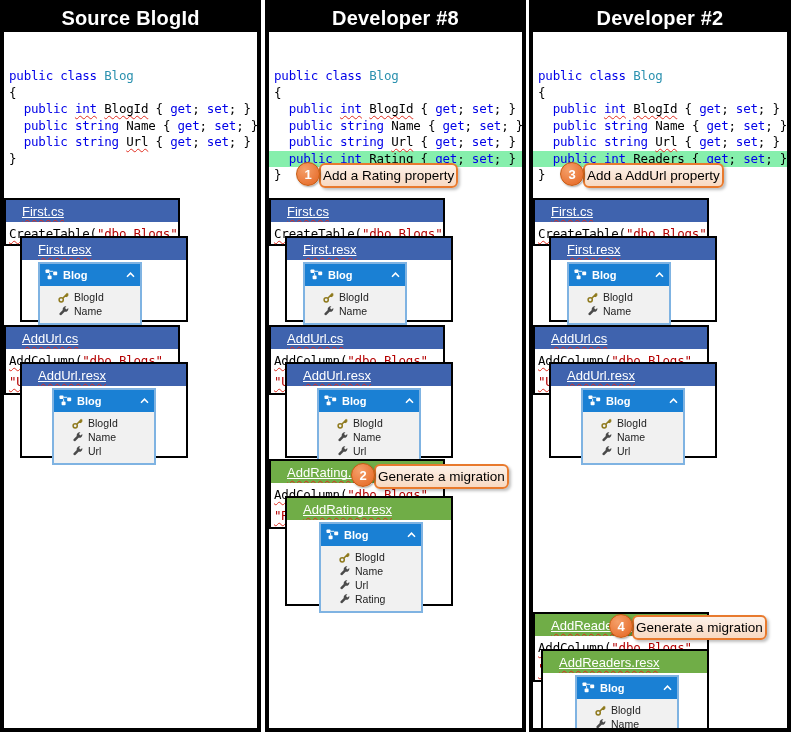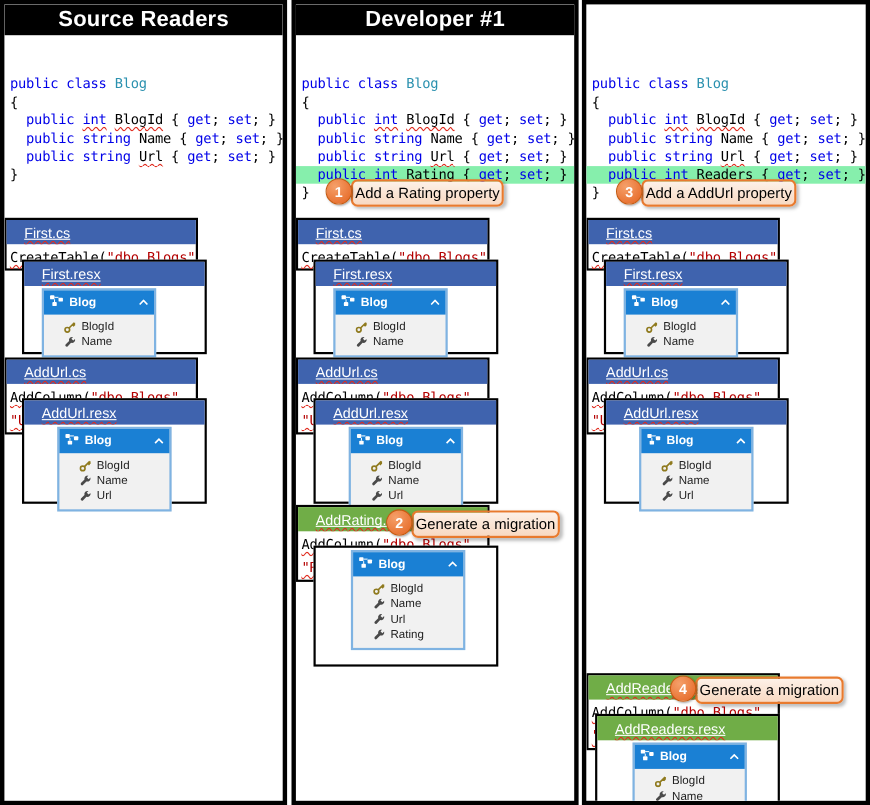--- a/index.html
+++ b/index.html
@@ -51,21 +51,21 @@
   .callout-label { position:absolute; height:25px; padding:0 2px; white-space:nowrap;
     background:linear-gradient(#fdf1e8, #f8d9c2); border:2px solid #e87a2e; border-radius:6px;
     display:flex; align-items:center; font-size:13.5px; color:#000; z-index:25;
     box-shadow:2px 2px 3px rgba(0,0,0,.25); }
 </style>
 </head>
 <body>
 
 <div class="col" style="left:0; width:261px;">
   <div class="col-header">
-    <span class="col-title">Source Readers</span>
+    <span class="col-title">Source BlogId</span>
   </div>
   <div class="col-body">
     <div class="code-block">
         <div class="code-line"><span class="tok-k">public</span><span class="tok-p"> </span><span class="tok-k">class</span><span class="tok-p"> </span><span class="tok-c">Blog</span></div>
         <div class="code-line"><span class="tok-p">{</span></div>
         <div class="code-line"><span class="tok-p">  </span><span class="tok-k">public</span><span class="tok-p"> </span><span class="tok-k wavy">int</span><span class="tok-p"> </span><span class="tok-p wavy">BlogId</span><span class="tok-p"> { </span><span class="tok-k">get</span><span class="tok-p">; </span><span class="tok-k">set</span><span class="tok-p">; }</span></div>
         <div class="code-line"><span class="tok-p">  </span><span class="tok-k">public</span><span class="tok-p"> </span><span class="tok-k">string</span><span class="tok-p"> </span><span class="tok-p">Name</span><span class="tok-p"> { </span><span class="tok-k">get</span><span class="tok-p">; </span><span class="tok-k">set</span><span class="tok-p">; }</span></div>
         <div class="code-line"><span class="tok-p">  </span><span class="tok-k">public</span><span class="tok-p"> </span><span class="tok-k">string</span><span class="tok-p"> </span><span class="tok-p wavy">Url</span><span class="tok-p"> { </span><span class="tok-k">get</span><span class="tok-p">; </span><span class="tok-k">set</span><span class="tok-p">; }</span></div>
         <div class="code-line"><span class="tok-p">}</span></div>
       </div>
@@ -174,21 +174,21 @@
               <span class="trow-label">Url</span>
             </div>
           </div>
       </div>
     </div>
   </div>
 </div>
 
 <div class="col" style="left:265px; width:261px;">
   <div class="col-header">
-    <span class="col-title">Developer #1</span>
+    <span class="col-title">Developer #8</span>
   </div>
   <div class="col-body">
     <div class="code-block">
         <div class="code-line"><span class="tok-k">public</span><span class="tok-p"> </span><span class="tok-k">class</span><span class="tok-p"> </span><span class="tok-c">Blog</span></div>
         <div class="code-line"><span class="tok-p">{</span></div>
         <div class="code-line"><span class="tok-p">  </span><span class="tok-k">public</span><span class="tok-p"> </span><span class="tok-k wavy">int</span><span class="tok-p"> </span><span class="tok-p wavy">BlogId</span><span class="tok-p"> { </span><span class="tok-k">get</span><span class="tok-p">; </span><span class="tok-k">set</span><span class="tok-p">; }</span></div>
         <div class="code-line"><span class="tok-p">  </span><span class="tok-k">public</span><span class="tok-p"> </span><span class="tok-k">string</span><span class="tok-p"> </span><span class="tok-p">Name</span><span class="tok-p"> { </span><span class="tok-k">get</span><span class="tok-p">; </span><span class="tok-k">set</span><span class="tok-p">; }</span></div>
         <div class="code-line"><span class="tok-p">  </span><span class="tok-k">public</span><span class="tok-p"> </span><span class="tok-k">string</span><span class="tok-p"> </span><span class="tok-p wavy">Url</span><span class="tok-p"> { </span><span class="tok-k">get</span><span class="tok-p">; </span><span class="tok-k">set</span><span class="tok-p">; }</span></div>
         <div class="code-line hl"><span class="tok-p">  </span><span class="tok-k">public</span><span class="tok-p"> </span><span class="tok-k wavy">int</span><span class="tok-p"> </span><span class="tok-p">Rating</span><span class="tok-p"> { </span><span class="tok-k">get</span><span class="tok-p">; </span><span class="tok-k">set</span><span class="tok-p">; }</span></div>
         <div class="code-line"><span class="tok-p">}</span></div>
@@ -305,20 +305,23 @@
       <div class="file-bar green">
         <span class="file-title"><span class="white-u">AddRating.cs</span></span>
       </div>
       <div class="file-code">
           <div class="code-line"><span class="tok-p wavy">AddColumn</span><span class="tok-p">(</span><span class="tok-s wavy">"dbo.Blogs"</span></div>
           <div class="code-line"><span class="tok-s wavy">"Rating"</span></div>
         </div>
     </div>
 
     <div class="file-card" style="left:16px; top:429px; width:168px; height:110px;">
+      <div class="file-bar green">
+        <span class="file-title"><span class="white-u">AddRating.resx</span></span>
+      </div>
       <div class="vstable" style="margin-left:32px;">
         <div class="vstable-header">
           <span><svg width="13" height="11" viewBox="0 0 13 11">
                 <g fill="#fff">
                   <rect x="0.5" y="0.5" width="4" height="3.6" rx="0.8"></rect>
                   <rect x="8.2" y="2.6" width="4" height="3.6" rx="0.8"></rect>
                   <rect x="2.6" y="6.6" width="4" height="3.6" rx="0.8"></rect>
                 </g>
                 <path d="M4.5 2.3 H8.2 M4.6 4.1 L4.6 6.6" stroke="#fff" stroke-width="0.9" fill="none"></path>
               </svg></span>
@@ -371,20 +374,23 @@
     <div class="callout-circle" style="left:82px; top:396px;">
       <span>2</span>
     </div>
     <div class="callout-label" style="left:105px; top:397px;">
       <span>Generate a migration</span>
     </div>
   </div>
 </div>
 
 <div class="col" style="left:529px; width:262px;">
+  <div class="col-header">
+    <span class="col-title">Developer #2</span>
+  </div>
   <div class="col-body">
     <div class="code-block">
         <div class="code-line"><span class="tok-k">public</span><span class="tok-p"> </span><span class="tok-k">class</span><span class="tok-p"> </span><span class="tok-c">Blog</span></div>
         <div class="code-line"><span class="tok-p">{</span></div>
         <div class="code-line"><span class="tok-p">  </span><span class="tok-k">public</span><span class="tok-p"> </span><span class="tok-k wavy">int</span><span class="tok-p"> </span><span class="tok-p wavy">BlogId</span><span class="tok-p"> { </span><span class="tok-k">get</span><span class="tok-p">; </span><span class="tok-k">set</span><span class="tok-p">; }</span></div>
         <div class="code-line"><span class="tok-p">  </span><span class="tok-k">public</span><span class="tok-p"> </span><span class="tok-k">string</span><span class="tok-p"> </span><span class="tok-p">Name</span><span class="tok-p"> { </span><span class="tok-k">get</span><span class="tok-p">; </span><span class="tok-k">set</span><span class="tok-p">; }</span></div>
         <div class="code-line"><span class="tok-p">  </span><span class="tok-k">public</span><span class="tok-p"> </span><span class="tok-k">string</span><span class="tok-p"> </span><span class="tok-p wavy">Url</span><span class="tok-p"> { </span><span class="tok-k">get</span><span class="tok-p">; </span><span class="tok-k">set</span><span class="tok-p">; }</span></div>
         <div class="code-line hl"><span class="tok-p">  </span><span class="tok-k">public</span><span class="tok-p"> </span><span class="tok-k wavy">int</span><span class="tok-p"> </span><span class="tok-p">Readers</span><span class="tok-p"> { </span><span class="tok-k">get</span><span class="tok-p">; </span><span class="tok-k">set</span><span class="tok-p">; }</span></div>
         <div class="code-line"><span class="tok-p">}</span></div>
       </div>

